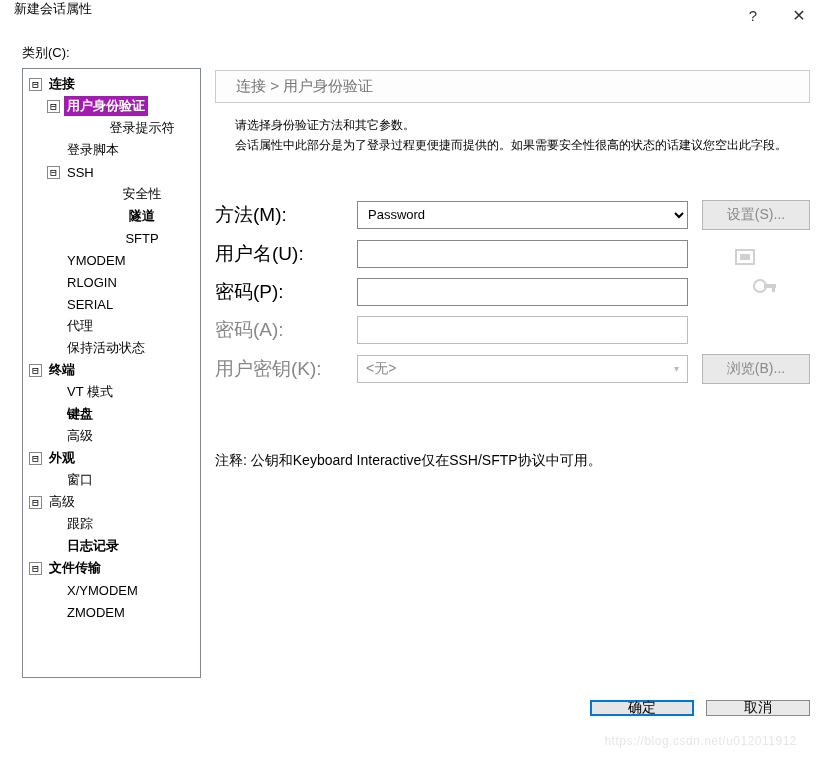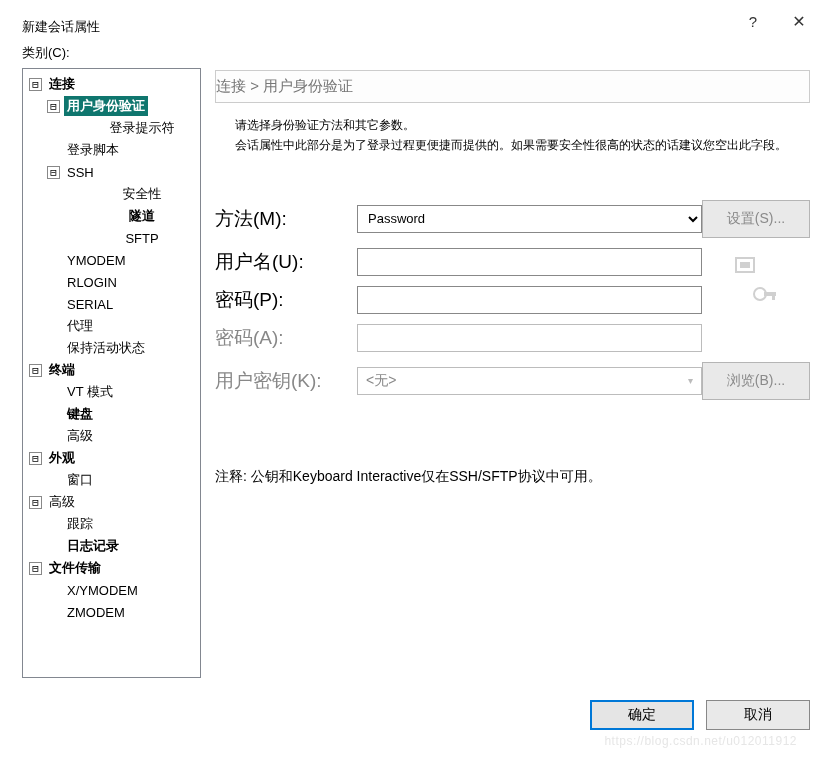--- a/index.html
+++ b/index.html
@@ -8,22 +8,22 @@
       font-size: 13px;
       background: #fff;
       color: #000;
       width: 832px;
       height: 760px;
       overflow: hidden;
     }
     .titlebar {
       height: 36px;
       display: flex;
-      align-items: flex-end;
-      padding: 0 10px 0 22px;
+      align-items: flex-start;
+      padding: 0 10px 0 14px;
       background: #fff;
     }
     .titlebar-title { flex: 1; font-size: 13px; }
     .titlebar-btn {
       width: 46px;
       height: 30px;
       display: flex;
       align-items: center;
       justify-content: center;
       font-size: 14px;
@@ -81,21 +81,21 @@
       display: inline-block;
       width: 17px;
       flex-shrink: 0;
     }
     .tree-label {
       padding: 1px 3px;
       font-size: 13px;
     }
     .tree-label.bold { font-weight: 700; }
     .tree-label.selected {
-      background: #0f766e;
+      background: #a21caf;
       color: #fff;
     }
     .tree .lvl0 > li > .tree-row { padding-left: 4px; }
     .tree .lvl1 > li > .tree-row { padding-left: 22px; }
     .tree .lvl2 > li > .tree-row { padding-left: 44px; justify-content: center; }
     
     .tree li::before {
       content: '';
       position: absolute;
       left: 0;
@@ -103,21 +103,21 @@
       bottom: 0;
     }
 
     .right-panel {
       flex: 1;
       padding-top: 2px;
     }
     .breadcrumb {
       border: 1px solid #ccc;
       background: #fdfdfd;
-      padding: 6px 0;
+      padding: 6px 20px;
       font-size: 15px;
       color: #777;
       margin-bottom: 12px;
       font-weight: 500;
     }
     .desc {
       font-size: 12px;
       line-height: 1.7;
       margin-bottom: 44px;
       margin-left: 20px;
@@ -128,21 +128,21 @@
       margin-bottom: 10px;
       min-height: 28px;
     }
     .form-label {
       width: 142px;
       font-size: 19px;
     }
     .form-label.disabled { color: #888; }
     .form-control {
       flex: 1;
-      margin-right: 0;
+      margin-right: 14px;
     }
     .form-control select,
     .form-control input[type="text"],
     .form-control input[type="password"] {
       width: 100%;
       height: 28px;
       border: 1px solid #888;
       padding: 2px 6px;
       font-size: 13px;
       background: #fff;
@@ -162,21 +162,21 @@
     }
     .form-control .disabled-select .chev { color: #bbb; font-size: 10px; }
     .form-control .disabled-input {
       width: 100%;
       height: 28px;
       border: 1px solid #bcbcbc;
       background: #fff;
     }
     .side-btn {
       width: 108px;
-      height: 38px;
+      height: 30px;
       border: 1px solid #b5b5b5;
       background: #e9e9e9;
       color: #8a8a8a;
       font-size: 14px;
       font-family: inherit;
       display: flex;
       align-items: center;
       justify-content: center;
     }
     .key-icon {
@@ -192,21 +192,21 @@
       font-size: 14px;
     }
     .button-row {
       display: flex;
       justify-content: flex-end;
       gap: 12px;
       padding: 12px 22px 0 22px;
     }
     .dlg-btn {
       width: 104px;
-      height: 30px;
+      height: 16px;
       border: 1px solid #888;
       background: #e9e9e9;
       font-size: 14px;
       font-family: inherit;
       display: flex;
       align-items: center;
       justify-content: center;
     }
     .dlg-btn.primary {
       border: 2px solid #0078d7;

